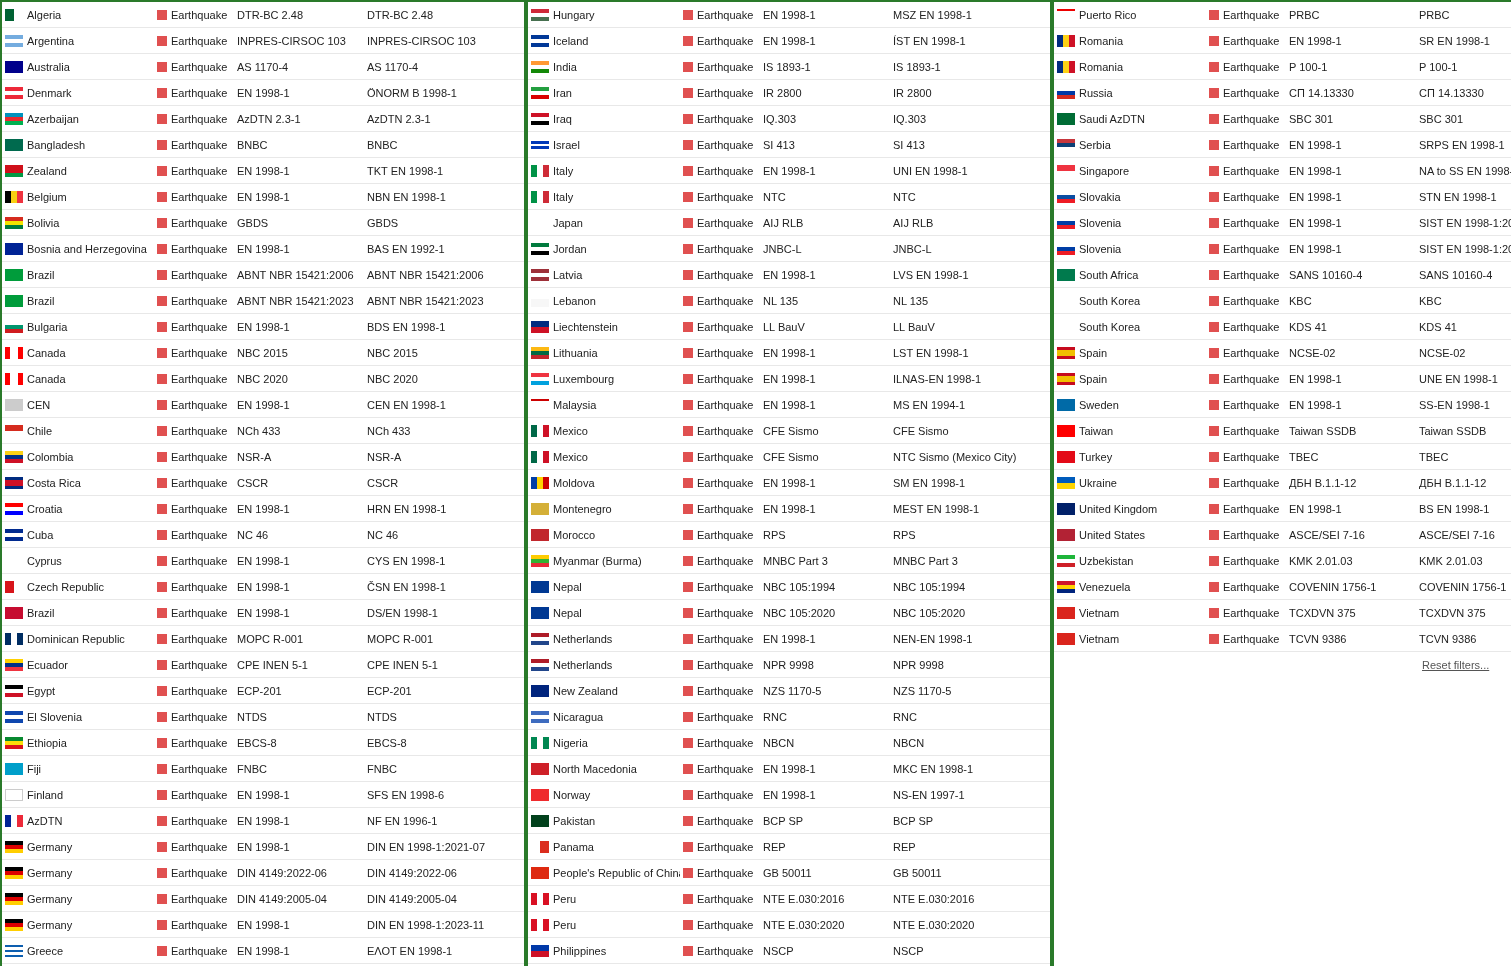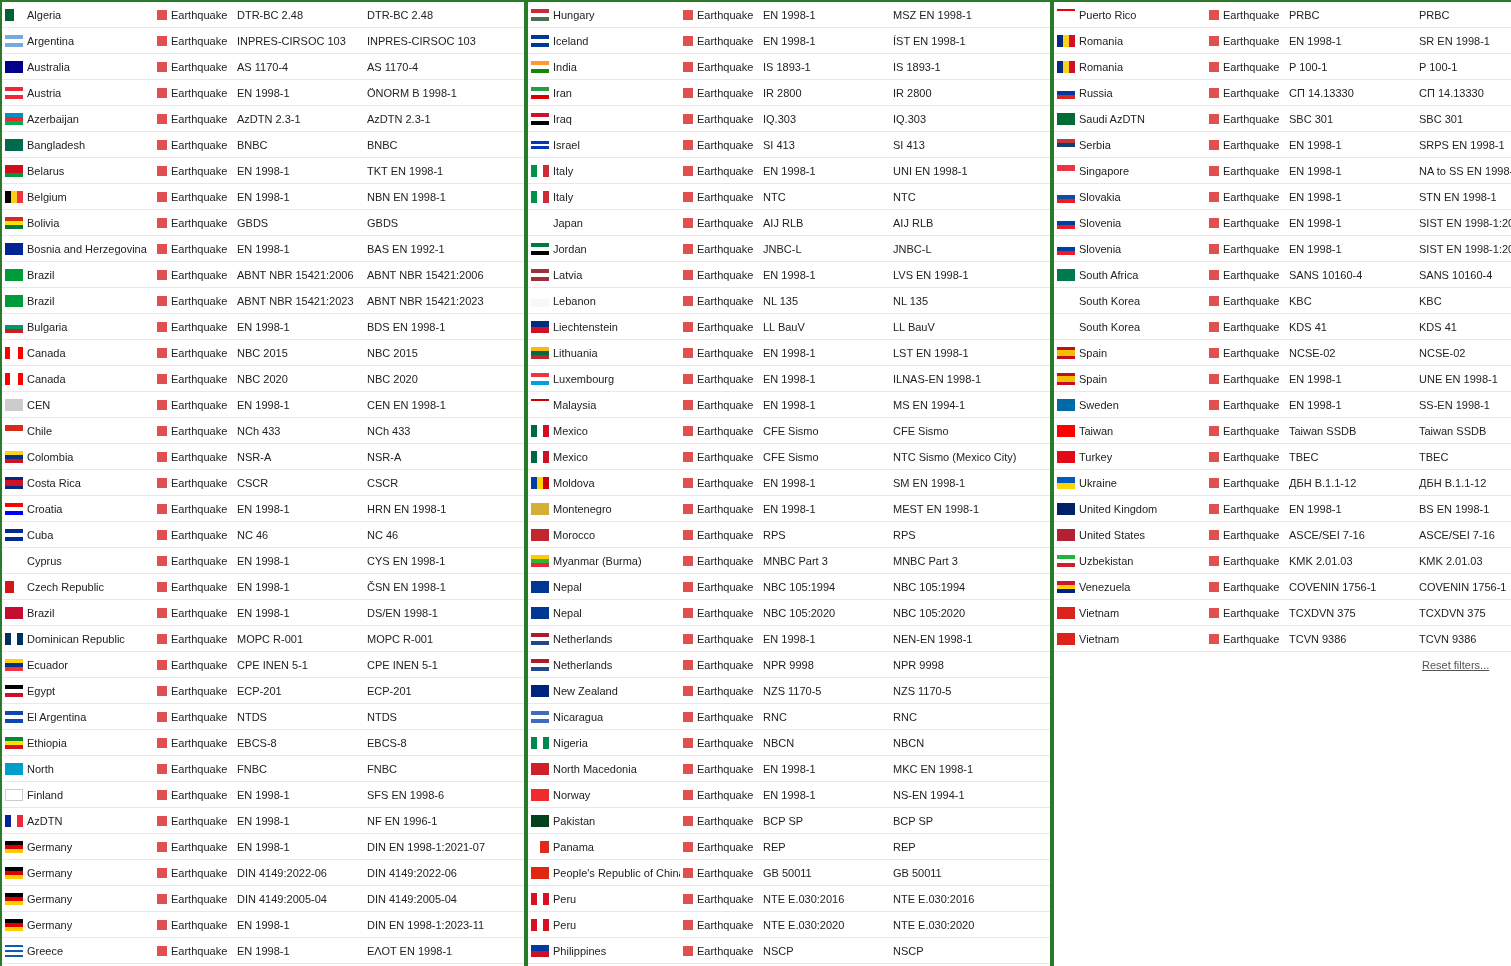--- a/index.html
+++ b/index.html
@@ -172,33 +172,33 @@
         <div class="cell country-cell">
           <span class="flag flag-ar"></span>
           <span>Argentina</span>
         </div>
         <div class="cell country-cell">
           <span class="flag flag-au"></span>
           <span>Australia</span>
         </div>
         <div class="cell country-cell">
           <span class="flag flag-at"></span>
-          <span>Austria</span>
+          <span>Denmark</span>
         </div>
         <div class="cell country-cell">
           <span class="flag flag-az"></span>
           <span>Azerbaijan</span>
         </div>
         <div class="cell country-cell">
           <span class="flag flag-bd"></span>
           <span>Bangladesh</span>
         </div>
         <div class="cell country-cell">
           <span class="flag flag-by"></span>
-          <span>Belarus</span>
+          <span>Zealand</span>
         </div>
         <div class="cell country-cell">
           <span class="flag flag-be"></span>
           <span>Belgium</span>
         </div>
         <div class="cell country-cell">
           <span class="flag flag-bo"></span>
           <span>Bolivia</span>
         </div>
         <div class="cell country-cell">
@@ -268,29 +268,29 @@
         <div class="cell country-cell">
           <span class="flag flag-ec"></span>
           <span>Ecuador</span>
         </div>
         <div class="cell country-cell">
           <span class="flag flag-eg"></span>
           <span>Egypt</span>
         </div>
         <div class="cell country-cell">
           <span class="flag flag-sv"></span>
-          <span>El Argentina</span>
+          <span>El Slovenia</span>
         </div>
         <div class="cell country-cell">
           <span class="flag flag-et"></span>
           <span>Ethiopia</span>
         </div>
         <div class="cell country-cell">
           <span class="flag flag-fj"></span>
-          <span>North</span>
+          <span>Fiji</span>
         </div>
         <div class="cell country-cell">
           <span class="flag flag-fi"></span>
           <span>Finland</span>
         </div>
         <div class="cell country-cell">
           <span class="flag flag-fr"></span>
           <span>AzDTN</span>
         </div>
         <div class="cell country-cell">
@@ -914,21 +914,21 @@
         <div class="cell">RPS</div>
         <div class="cell">MNBC Part 3</div>
         <div class="cell">NBC 105:1994</div>
         <div class="cell">NBC 105:2020</div>
         <div class="cell">NEN-EN 1998-1</div>
         <div class="cell">NPR 9998</div>
         <div class="cell">NZS 1170-5</div>
         <div class="cell">RNC</div>
         <div class="cell">NBCN</div>
         <div class="cell">MKC EN 1998-1</div>
-        <div class="cell">NS-EN 1994-1</div>
+        <div class="cell">NS-EN 1997-1</div>
         <div class="cell">BCP SP</div>
         <div class="cell">REP</div>
         <div class="cell">GB 50011</div>
         <div class="cell">NTE E.030:2016</div>
         <div class="cell">NTE E.030:2020</div>
         <div class="cell">NSCP</div>
         <div class="cell">PN-EN 1998-1</div>
       </div>
     </div>
     <div class="column-group">

